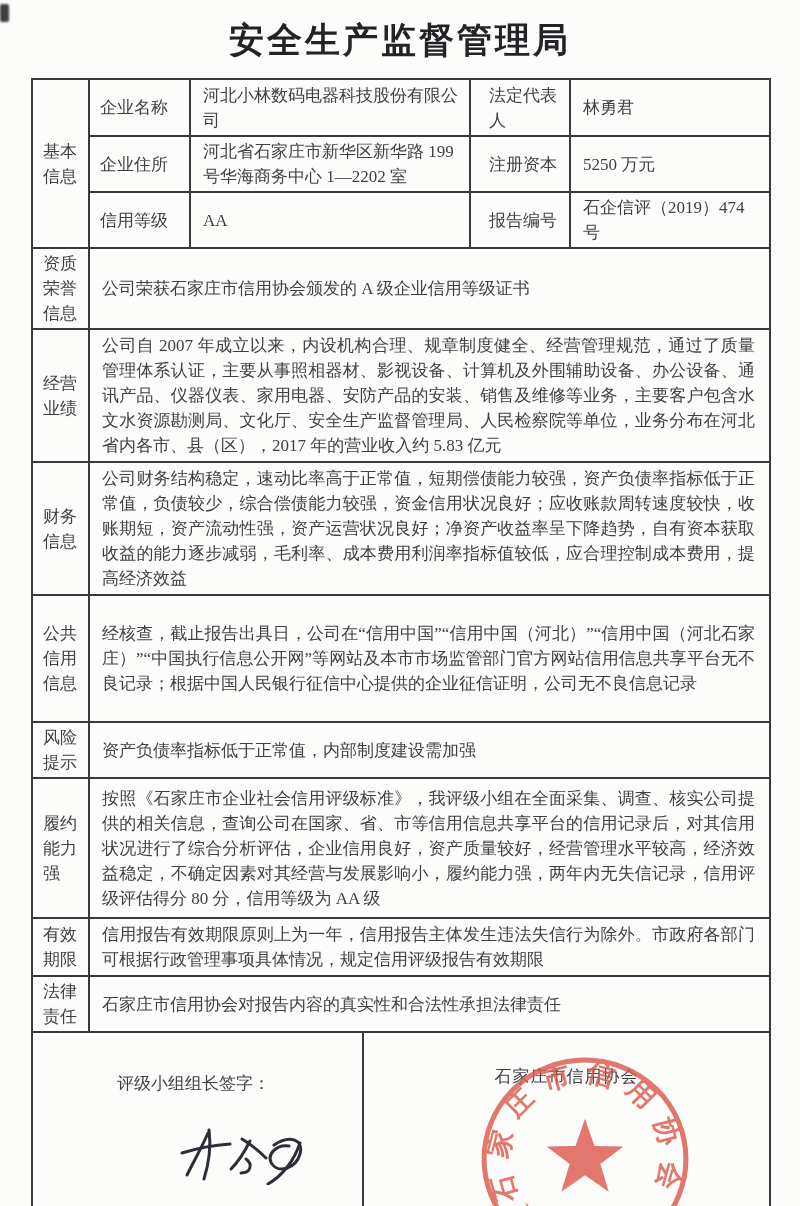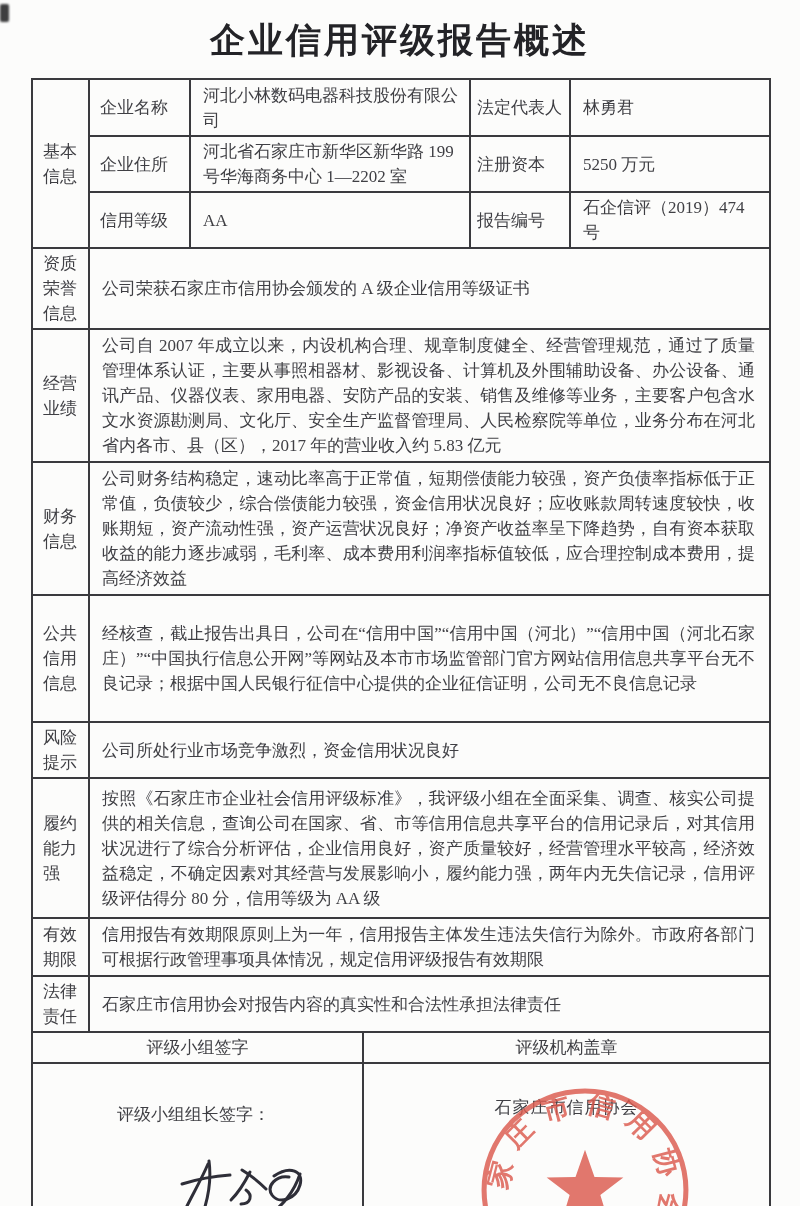--- a/index.html
+++ b/index.html
@@ -31,42 +31,42 @@
     color:var(--title);
   }
   table{border-collapse:collapse;table-layout:fixed;margin-left:31px;width:738px;}
   td{
     border:2px solid var(--border);
     font-size:17px;line-height:25px;color:var(--ink);
     vertical-align:middle;
     word-break:break-word;
   }
   .cat{text-align:left;padding:2px 10px;}
-  .klabel{padding:2px 2px 2px 6px;border-radius:18px;}
+  .klabel{padding:2px 2px 2px 18px;border-radius:18px;}
   .val{padding:2px 6px 2px 12px;}
   .para{padding:3px 14px 3px 12px;text-align:justify;}
   tr.h57 td{height:57px;} tr.h50 td{height:50px;} tr.h33 td{height:33px;}
   tr.h77 td{height:77px;border-radius:23px;} tr.h130 td{height:130px;} tr.h105 td{height:127px;}
   tr.h53 td{height:53px;} tr.h140 td{height:140px;} tr.h56 td{height:56px;border-radius:21px;}
   tr.h49 td{height:49px;}
   .sign-table{margin-top:-2px;}
   .sign-header td{height:31px;text-align:center;padding:2px;}
   .sign-body td{height:185px;vertical-align:top;padding:0;}
   .cellwrap{position:relative;width:100%;height:100%;}
   .leader-label{margin:38px 0 0 84px;font-size:17px;}
   .org-name{margin-top:31px;text-align:center;font-size:17px;letter-spacing:1px;}
   .sig-svg{position:absolute;left:145px;top:56px;z-index:2;}
   .stamp-svg{position:absolute;left:112px;top:-12px;z-index:3;pointer-events:none;}
 </style>
 </head>
 <body>
 
 <div class="smudge"></div>
 
-<h1 class="doc-title">企业信用评级报告概述</h1>
+<h1 class="doc-title">安全生产监督管理局</h1>
 
 <table>
   <colgroup>
       <col style="width:57px">
       <col style="width:101px">
       <col style="width:280px">
       <col style="width:100px">
       <col style="width:200px">
     </colgroup>
   <tbody>
@@ -100,21 +100,21 @@
   <tr class="h130">
     <td class="cat">财务信息</td>
     <td class="para" colspan="4">公司财务结构稳定，速动比率高于正常值，短期偿债能力较强，资产负债率指标低于正常值，负债较少，综合偿债能力较强，资金信用状况良好；应收账款周转速度较快，收账期短，资产流动性强，资产运营状况良好；净资产收益率呈下降趋势，自有资本获取收益的能力逐步减弱，毛利率、成本费用利润率指标值较低，应合理控制成本费用，提高经济效益</td>
   </tr>
   <tr class="h105">
     <td class="cat">公共信用信息</td>
     <td class="para" colspan="4">经核查，截止报告出具日，公司在“信用中国”“信用中国（河北）”“信用中国（河北石家庄）”“中国执行信息公开网”等网站及本市市场监管部门官方网站信用信息共享平台无不良记录；根据中国人民银行征信中心提供的企业征信证明，公司无不良信息记录</td>
   </tr>
   <tr class="h53">
     <td class="cat">风险提示</td>
-    <td class="para" colspan="4">公司所处行业市场竞争激烈，资金信用状况良好</td>
+    <td class="para" colspan="4">资产负债率指标低于正常值，内部制度建设需加强</td>
   </tr>
   <tr class="h140">
     <td class="cat">履约能力强</td>
     <td class="para" colspan="4">按照《石家庄市企业社会信用评级标准》，我评级小组在全面采集、调查、核实公司提供的相关信息，查询公司在国家、省、市等信用信息共享平台的信用记录后，对其信用状况进行了综合分析评估，企业信用良好，资产质量较好，经营管理水平较高，经济效益稳定，不确定因素对其经营与发展影响小，履约能力强，两年内无失信记录，信用评级评估得分 80 分，信用等级为 AA 级</td>
   </tr>
   <tr class="h56">
     <td class="cat">有效期限</td>
     <td class="para" colspan="4">信用报告有效期限原则上为一年，信用报告主体发生违法失信行为除外。市政府各部门可根据行政管理事项具体情况，规定信用评级报告有效期限</td>
   </tr>
   <tr class="h49">
@@ -123,24 +123,20 @@
   </tr>
 </tbody>
   </table>
 
 <table class="sign-table">
   <colgroup>
       <col style="width:331px">
       <col style="width:407px">
     </colgroup>
   <tbody>
-      <tr class="sign-header">
-    <td>评级小组签字</td>
-    <td>评级机构盖章</td>
-  </tr>
   <tr class="sign-body">
     <td>
       <div class="cellwrap">
         <div class="leader-label">评级小组组长签字：</div>
         <svg class="sig-svg" width="125" height="58" viewBox="0 0 125 58">
           <g fill="none" stroke="var(--signature)" stroke-width="3" stroke-linecap="round">
             <path d="M30,6 C24,20 16,34 9,48"></path>
             <path d="M4,26 C20,21 38,18 52,17"></path>
             <path d="M31,3 C33,18 31,36 26,52"></path>
             <path d="M72,14 C66,26 59,36 53,42"></path>

